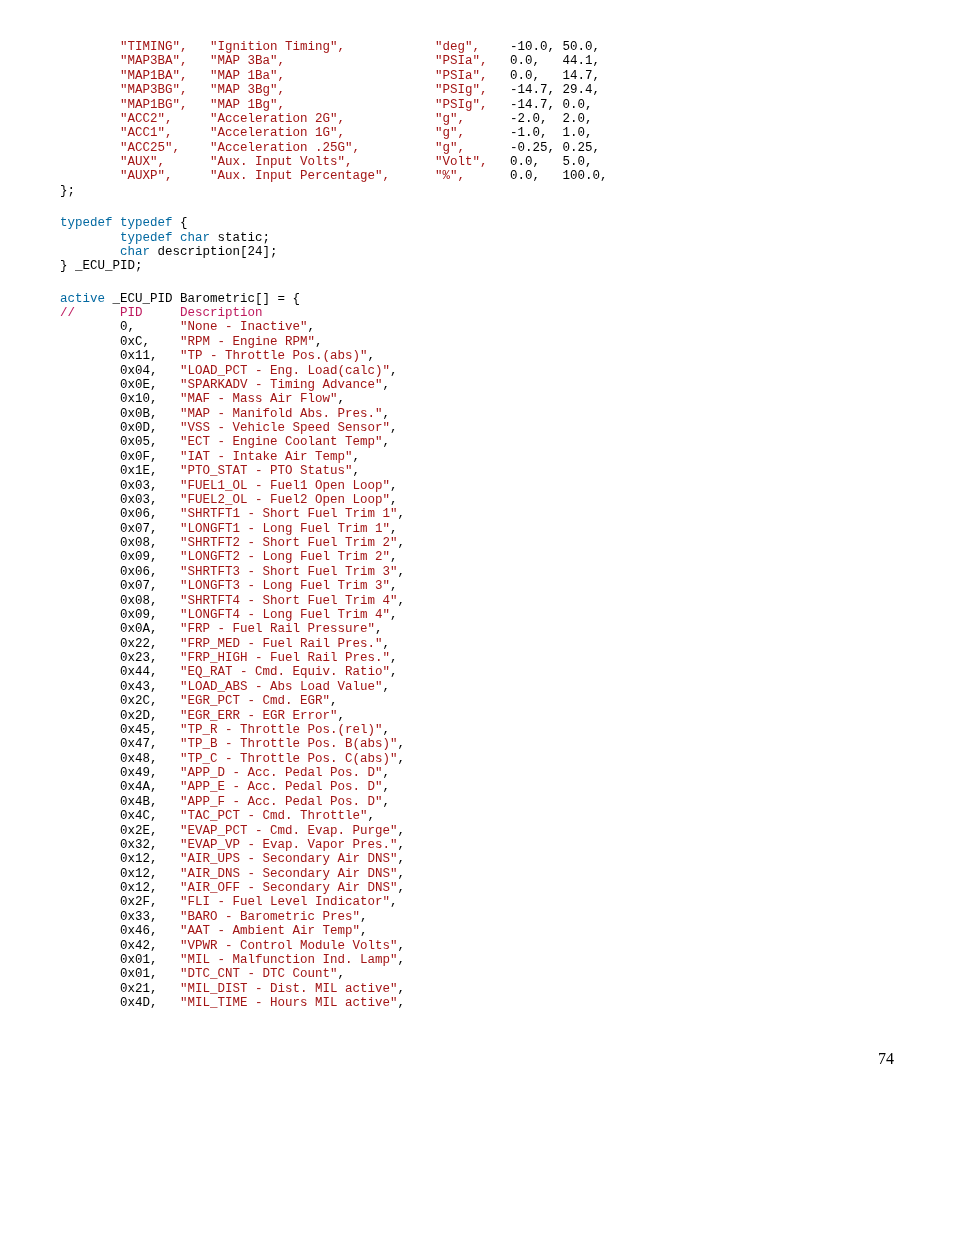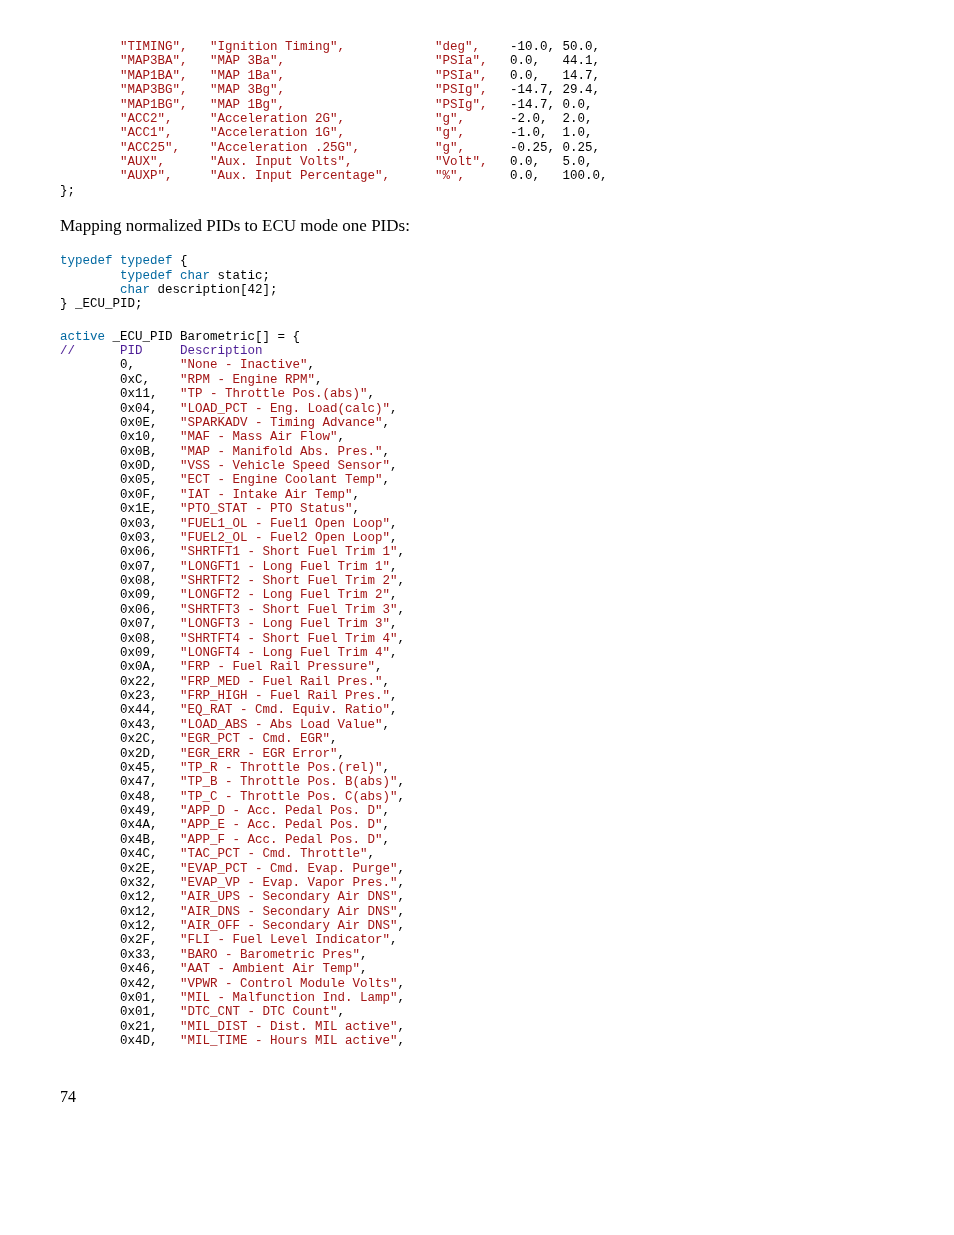--- a/index.html
+++ b/index.html
@@ -14,30 +14,30 @@
   }
   pre.code {
     font-family: "Courier New", Courier, monospace;
     font-size: 12.5px;
     line-height: 1.15;
     white-space: pre;
     margin: 0 0 18px 0;
   }
   .kw   { color: #0369a1; }  
   .str  { color: #a31515; }  
-  .com  { color: #4c1d95; }
+  .com  { color: #be185d; }
   .plain{ color: #000000; }
   .prose {
     font-family: "Times New Roman", Times, serif;
     font-size: 17px;
     color: #000;
     margin: 18px 0 18px 0;
   }
   .pagenum {
-    text-align: left;
+    text-align: right;
     font-family: "Times New Roman", Times, serif;
     font-size: 16px;
     margin-top: 40px;
   }
 </style>
 </head>
 <body>
 
 <div class="page">
 
@@ -47,25 +47,24 @@
         <span class="str">"MAP3BG",   </span><span class="str">"MAP 3Bg",                    </span><span class="str">"PSIg",   </span><span class="plain">-14.7, </span><span class="plain">29.4,</span>
         <span class="str">"MAP1BG",   </span><span class="str">"MAP 1Bg",                    </span><span class="str">"PSIg",   </span><span class="plain">-14.7, </span><span class="plain">0.0,</span>
         <span class="str">"ACC2",     </span><span class="str">"Acceleration 2G",            </span><span class="str">"g",      </span><span class="plain">-2.0,  </span><span class="plain">2.0,</span>
         <span class="str">"ACC1",     </span><span class="str">"Acceleration 1G",            </span><span class="str">"g",      </span><span class="plain">-1.0,  </span><span class="plain">1.0,</span>
         <span class="str">"ACC25",    </span><span class="str">"Acceleration .25G",          </span><span class="str">"g",      </span><span class="plain">-0.25, </span><span class="plain">0.25,</span>
         <span class="str">"AUX",      </span><span class="str">"Aux. Input Volts",           </span><span class="str">"Volt",   </span><span class="plain">0.0,   </span><span class="plain">5.0,</span>
         <span class="str">"AUXP",     </span><span class="str">"Aux. Input Percentage",      </span><span class="str">"%",      </span><span class="plain">0.0,   </span><span class="plain">100.0,</span>
 <span class="plain">};</span>
 </pre>
 
-<div class="prose">Mapping normalized PIDs to ECU mode one PIDs:</div>
 
 <pre class="code" id="struct-block"><span class="kw">typedef</span> <span class="kw">typedef</span> <span class="plain">{</span>
         <span class="kw">typedef</span> <span class="kw">char</span> <span class="plain">static;</span>
-        <span class="kw">char</span> <span class="plain">description[42];</span>
+        <span class="kw">char</span> <span class="plain">description[24];</span>
 <span class="plain">} _ECU_PID;</span>
 </pre>
 
 <pre class="code" id="map-block"><span class="kw">active</span> <span class="plain">_ECU_PID Barometric[] = {</span>
 <span class="com">//      PID     Description</span>
         <span class="plain">0,      </span><span class="str">"None - Inactive"</span><span class="plain">,</span>
         <span class="plain">0xC,    </span><span class="str">"RPM - Engine RPM"</span><span class="plain">,</span>
         <span class="plain">0x11,   </span><span class="str">"TP - Throttle Pos.(abs)"</span><span class="plain">,</span>
         <span class="plain">0x04,   </span><span class="str">"LOAD_PCT - Eng. Load(calc)"</span><span class="plain">,</span>
         <span class="plain">0x0E,   </span><span class="str">"SPARKADV - Timing Advance"</span><span class="plain">,</span>

